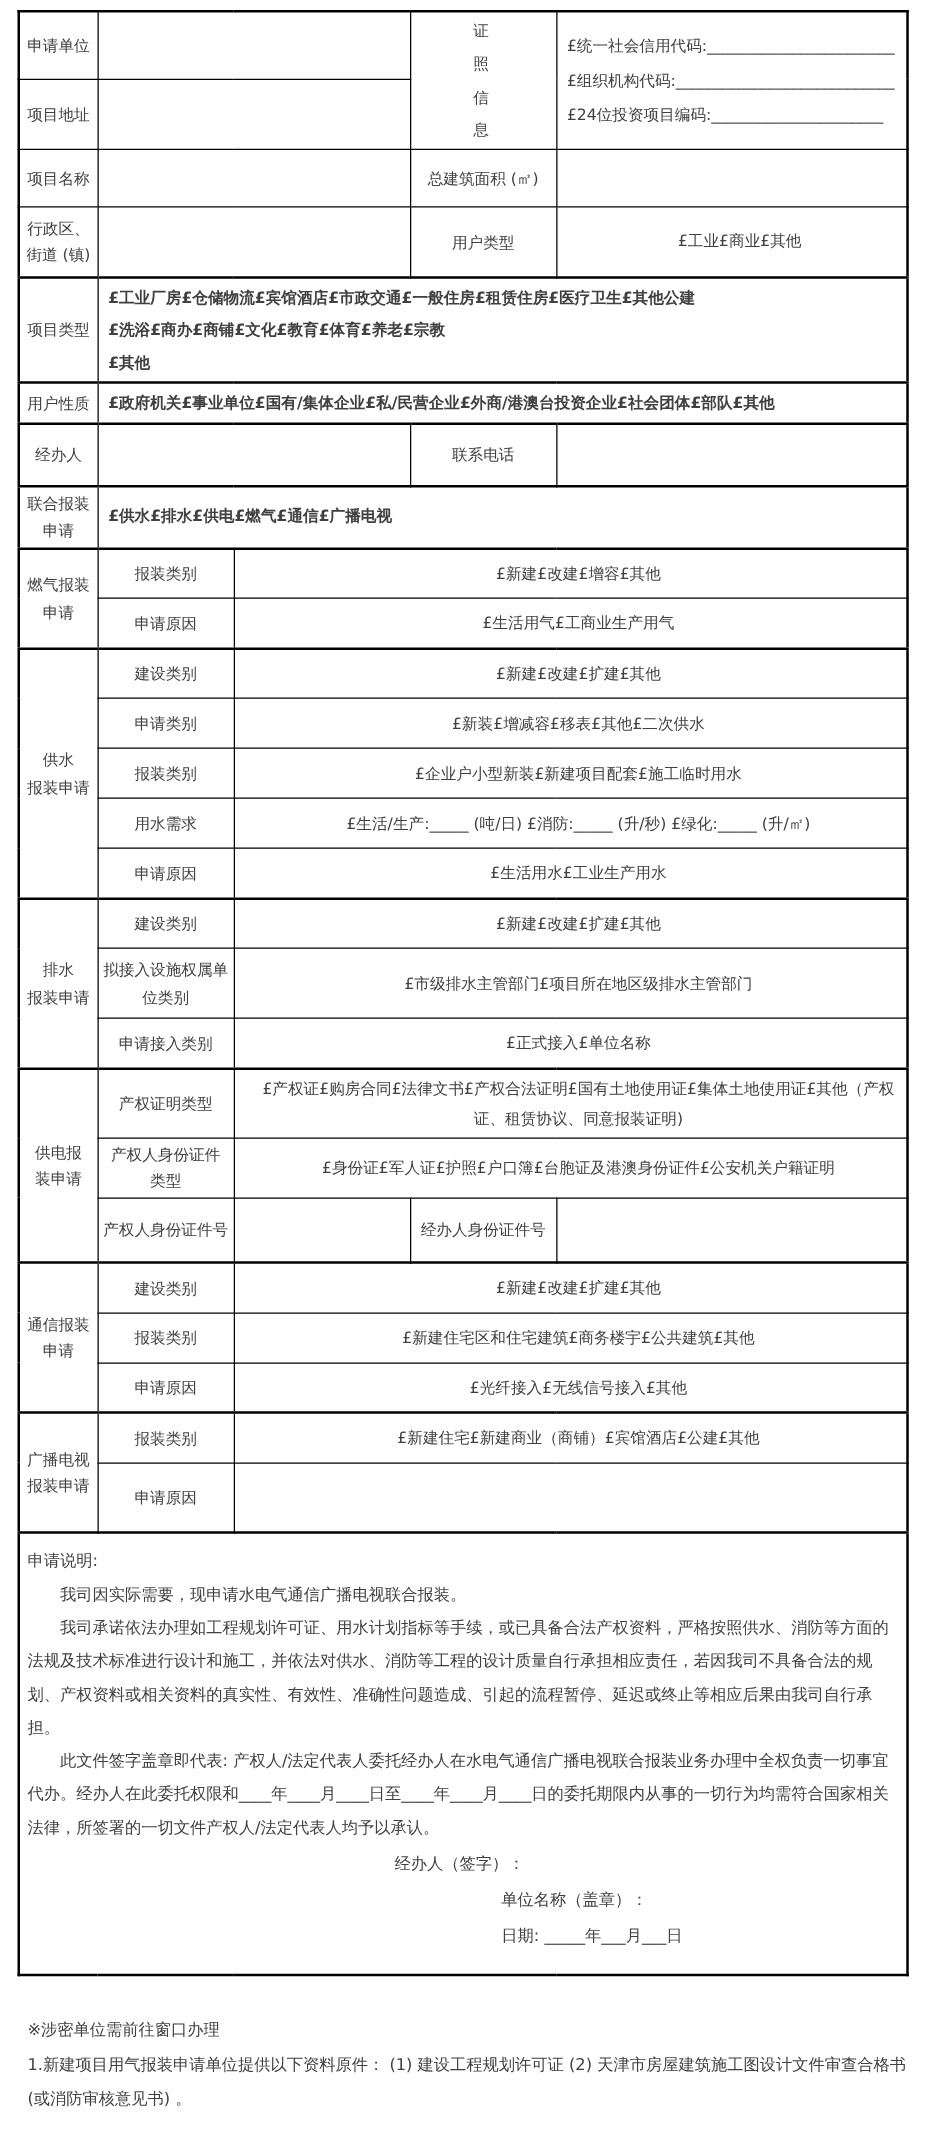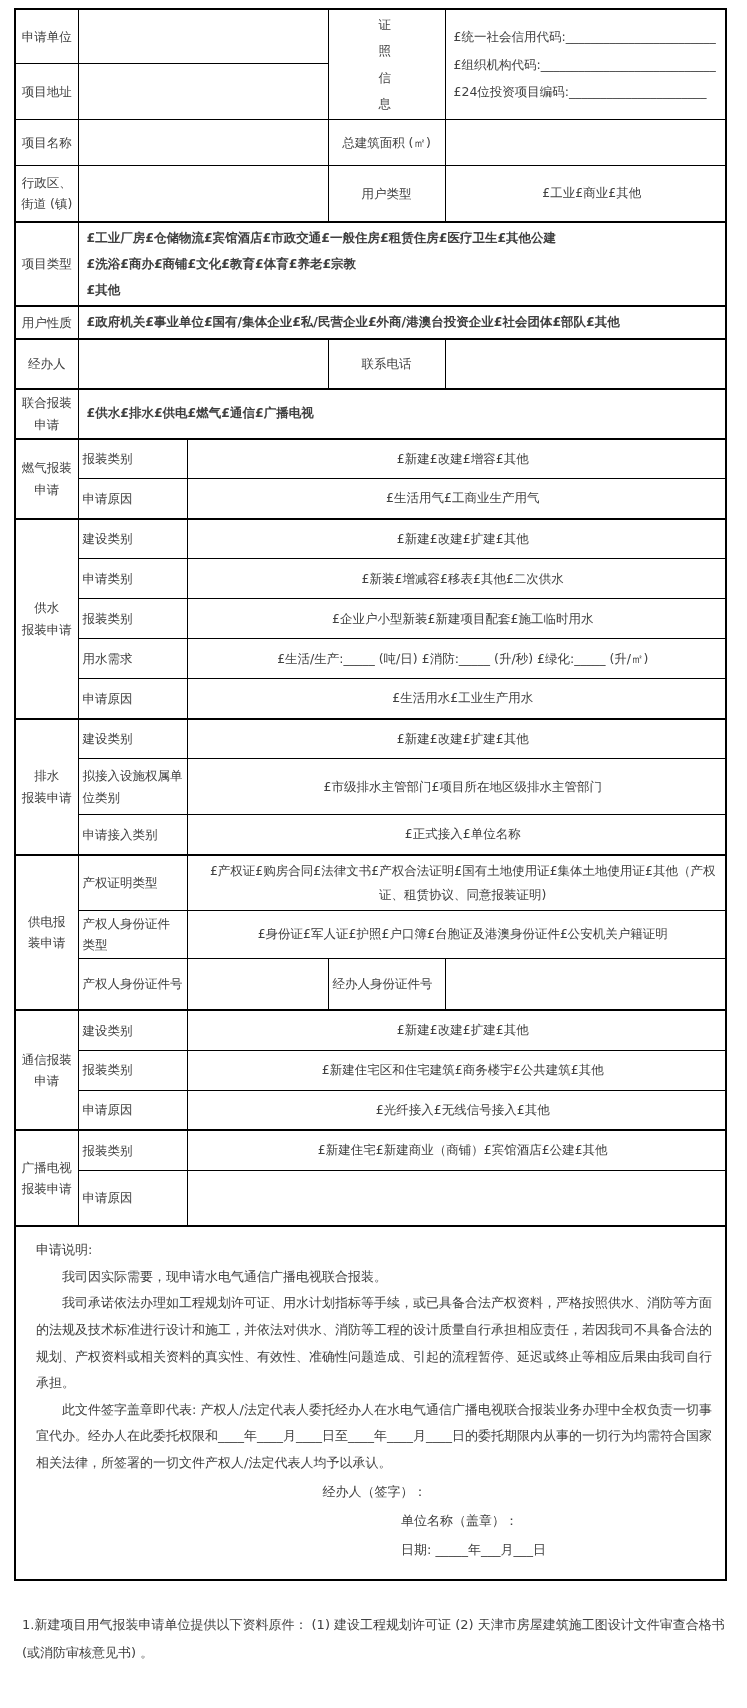--- a/index.html
+++ b/index.html
@@ -3,32 +3,32 @@
 <meta charset="utf-8">
 <style>
   html,body{margin:0;padding:0;background:#ffffff;}
   body{width:747px;font-family:"DejaVu Sans","Liberation Sans",sans-serif;color:#404040;}
   .form-table{border-collapse:collapse;table-layout:fixed;width:713px;margin:8px 0 0 14px;
               border:2px solid #000;}
   .form-table td{border:1px solid #000;font-size:12.5px;vertical-align:middle;
                  padding:2px 4px;overflow:hidden;}
   tr.sec > td{border-top:2px solid #000;}
   td.lbl{text-align:center;white-space:pre-line;line-height:1.7;}
-  td.sublbl{white-space:pre-line;line-height:1.7;}
+  td.sublbl{text-align:center;white-space:pre-line;line-height:1.7;}
   td.opt{text-align:center;line-height:1.9;padding-left:17px;}
   td.left{text-align:left;padding-left:8px;line-height:2.1;font-weight:bold;}
   td.blank{background:#fff;}
   .vert{width:16px;margin:0 auto;word-break:break-all;line-height:2.1;text-align:left;}
   td.codes{line-height:2.2;padding-left:8px;font-size:12.5px;}
   .joint-pad{padding-left:62px;}
   
   .h44{height:44px}.h46{height:46px}.h56{height:56px}.h80{height:80px}.h38{height:26px}
   .h50{height:50px}.h40{height:40px}.h52{height:52px}
   
-  td.decl{vertical-align:top;text-align:left;padding:10px 12px 14px 20px;line-height:2.05;
+  td.decl{vertical-align:top;text-align:left;padding:10px 12px 14px 6px;line-height:2.05;
           font-size:13px;}
   .decl-title{margin:0;}
   .decl-p{margin:0;text-indent:2em;}
   .decl-sign{text-align:center;margin-top:2px;}
   .decl-right{width:250px;margin-left:auto;margin-right:62px;text-align:left;margin-top:2px;}
   .decl-right div{line-height:2.2;}
   
   .notes{margin:30px 12px 24px 22px;font-size:13px;line-height:2.15;}
   .notes-title{margin:0;}
   .note-line{margin:0;}
@@ -209,15 +209,16 @@
       <div class="decl-right">
         <div>单位名称（盖章）：</div>
         <div>日期: _____年___月___日</div>
       </div>
     </td>
   </tr>
 </tbody>
   </table>
 
 <div class="notes">
+  <p class="note-line">※涉密单位需前往窗口办理</p>
   <p class="note-line">1.新建项目用气报装申请单位提供以下资料原件： (1) 建设工程规划许可证 (2) 天津市房屋建筑施工图设计文件审查合格书 (或消防审核意见书) 。</p>
 
 </div>
 
 </body></html>

